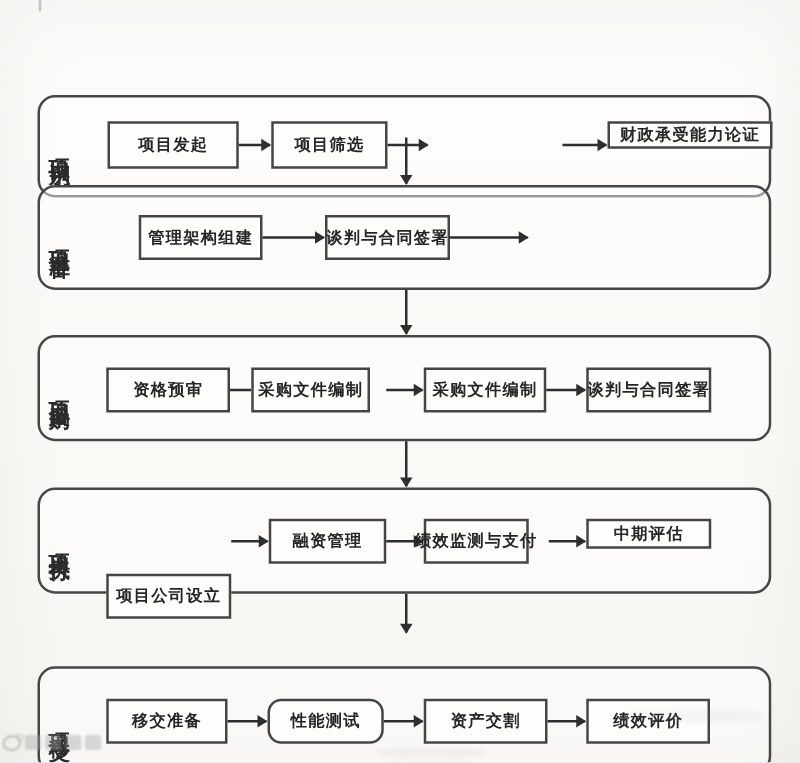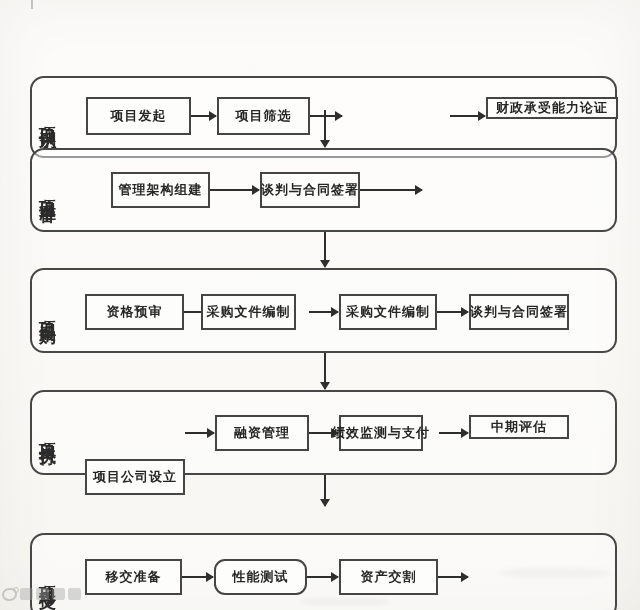--- a/index.html
+++ b/index.html
@@ -140,20 +140,21 @@
           <div class="head"></div>
         </div>
         <div class="step-box" style="left: 182px; width: 93px; top: 24px; height: 36px; border-radius: 11px;">性能测试</div>
         <div class="harrow" style="left: 275px; width: 31px; top: 41px;">
           <div class="head"></div>
         </div>
         <div class="step-box" style="left: 307px; width: 99px; top: 24px; height: 36px; font-family: Liberation Mono, monospace;">资产交割</div>
         <div class="harrow" style="left: 406px; width: 30px; top: 41px;">
           <div class="head"></div>
         </div>
+        <div class="step-box" style="left: 437px; width: 99px; top: 24px; height: 36px;">绩效评价</div>
       </div>
     </div>
   <div class="watermark">
     <span class="wm-logo"></span>
     <span class="wm-block"></span>
     <span class="wm-block"></span>
     <span class="wm-block"></span>
     <span class="wm-block"></span>
   </div>
   <div class="smudge" style="left:500px;top:568px;width:110px;height:10px;"></div>

